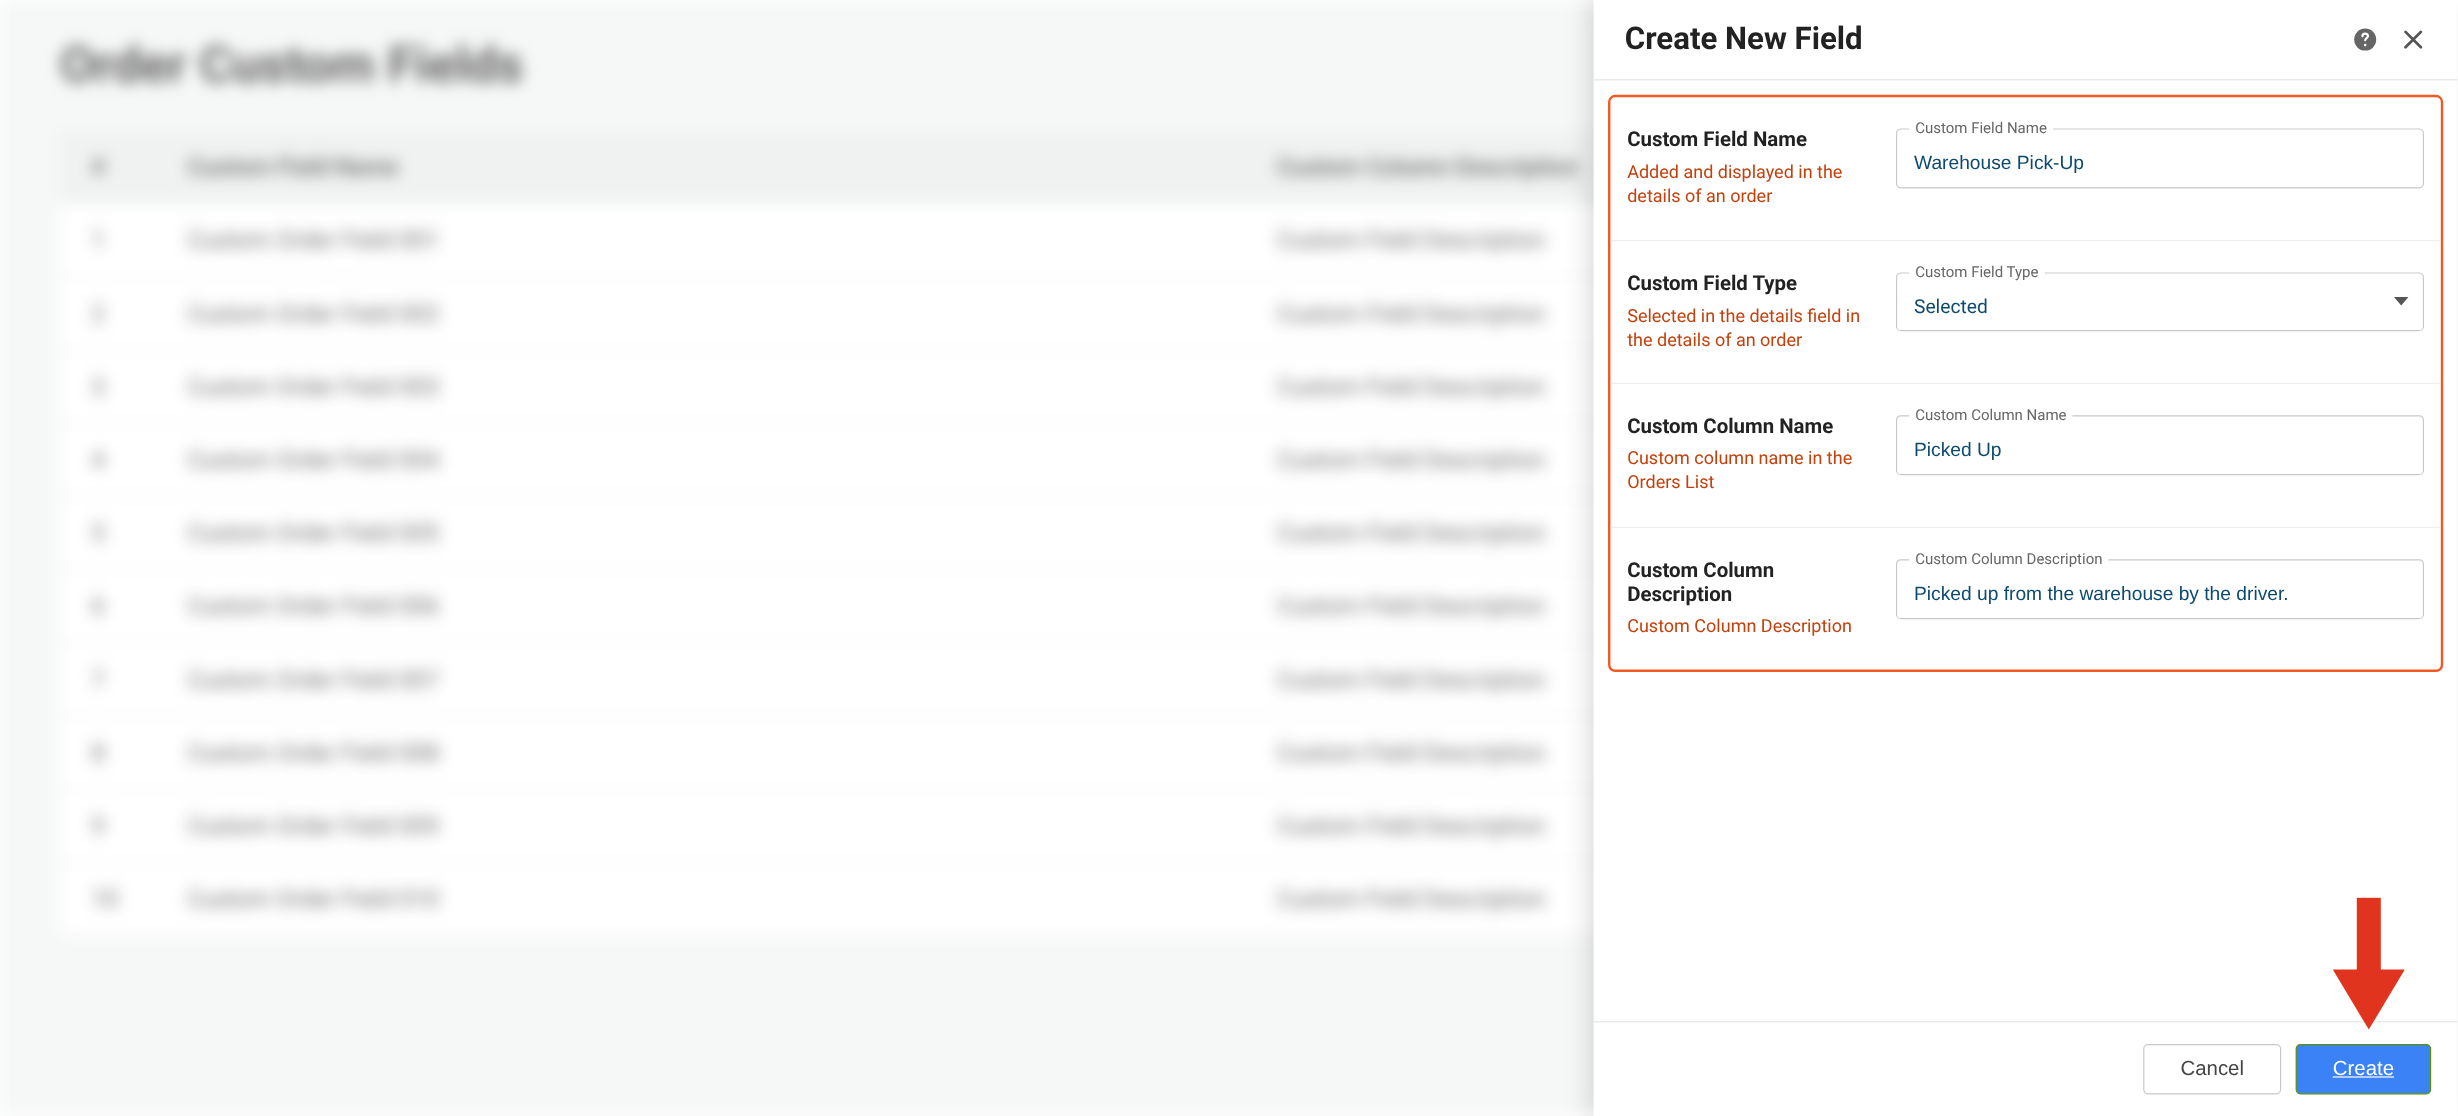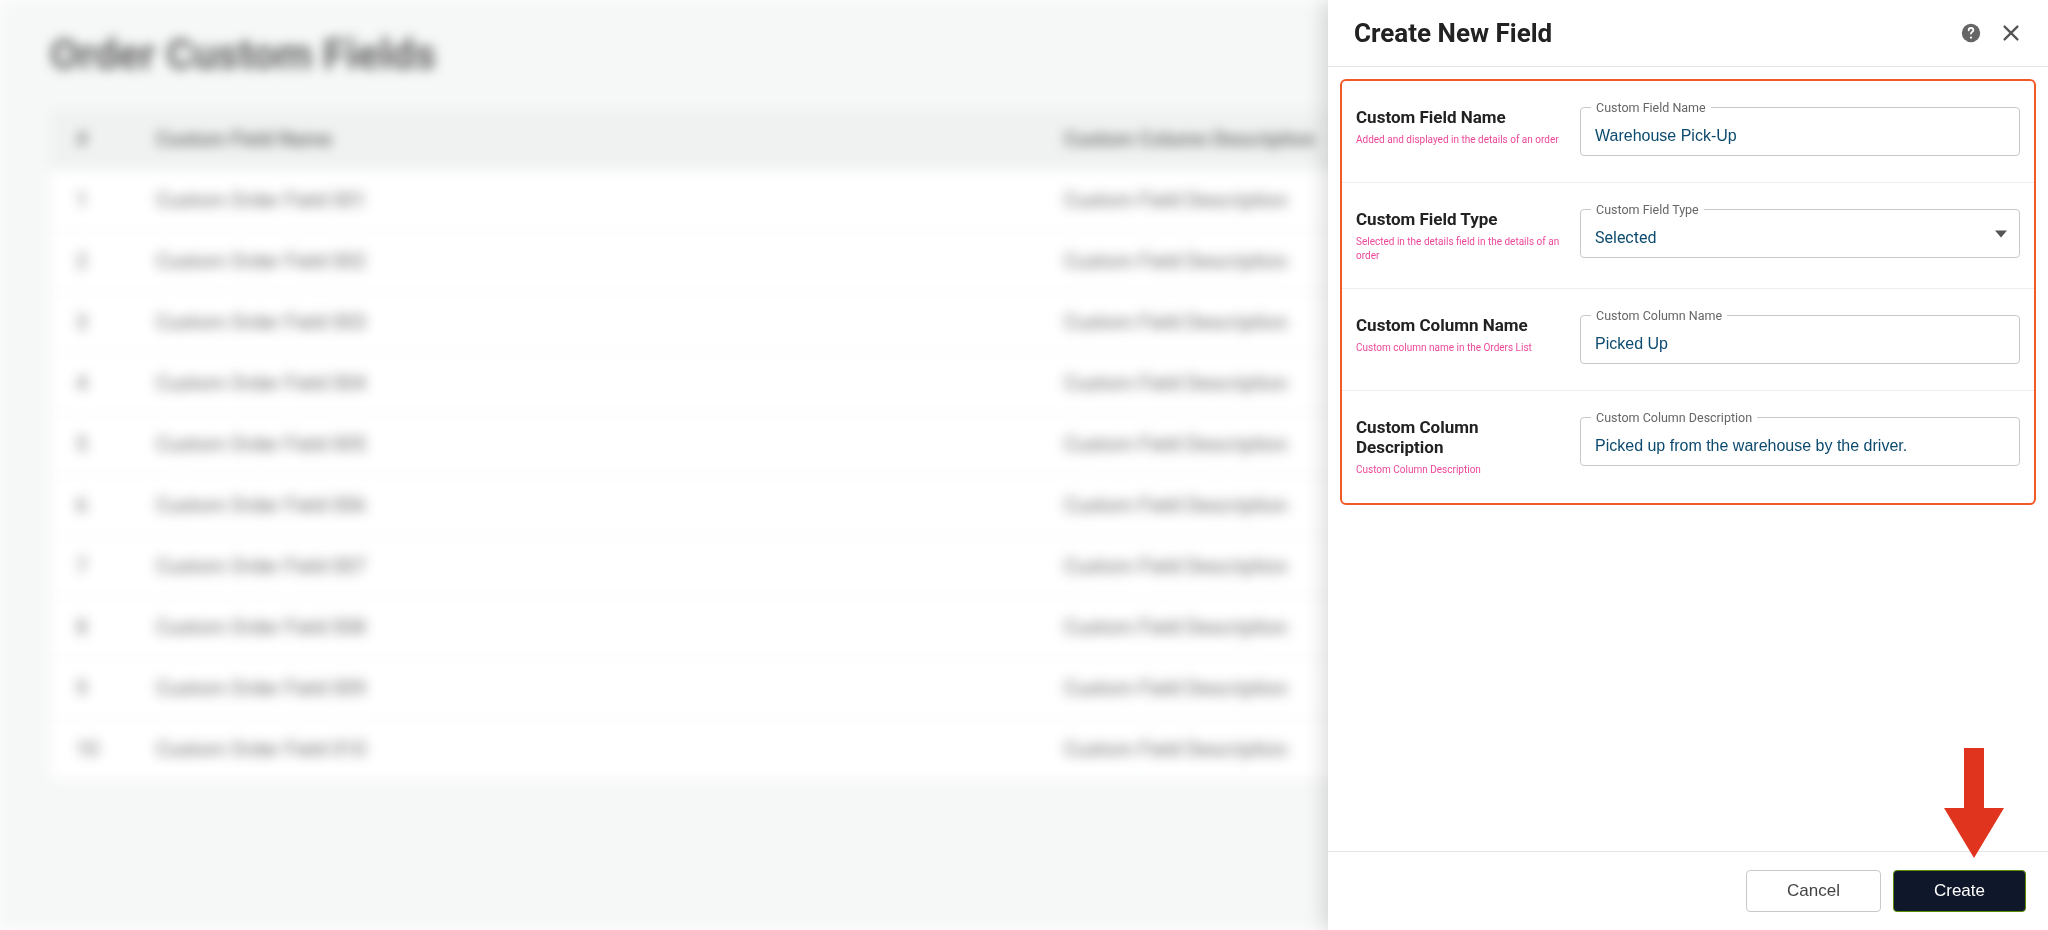--- a/index.html
+++ b/index.html
@@ -54,21 +54,21 @@
   }
 
   .form-section {
     display: flex; gap: 14px;
     padding: 26px 14px 26px 14px;
     border-bottom: 1px solid #eee;
   }
   .form-section:last-child { border-bottom: none; }
   .section-label { width: 210px; }
   .section-label .title { font-weight: 700; font-size: 17px; color: #222; margin-bottom: 6px; }
-  .section-label .desc { font-size: 10px; color: #ec4899; line-height: 1.35; }
+  .section-label .desc { font-size: 15px; color: #c2410c; line-height: 1.35; }
   .section-control { flex: 1; }
 
   .float-field {
     position: relative;
     border: 1px solid #c9c9c9;
     border-radius: 4px;
     padding: 18px 14px 10px 14px;
     background: #fff;
   }
   .float-field .float-label {
@@ -89,25 +89,25 @@
     border-top: 7px solid #555;
   }
 
   .drawer-footer {
     border-top: 1px solid #e5e5e5;
     padding: 18px 22px;
     display: flex; justify-content: flex-end; gap: 12px;
     position: relative;
   }
   .btn {
-    font-size: 17px; padding: 10px 40px; border-radius: 4px;
+    font-size: 17px; padding: 10px 30px; border-radius: 4px;
     cursor: pointer; border: 1px solid transparent;
   }
   .btn.cancel { background: #fff; color: #444; border-color: #c9c9c9; }
-  .btn.create { background: #0f172a; color: #fff; border-color: #5a8f06; font-weight: 500; }
+  .btn.create { background: #3b82f6; color: #fff; border-color: #5a8f06; font-weight: 500; text-decoration: underline; }
 
   
   .arrow {
     position: absolute;
     right: 44px;
     bottom: 72px;
     width: 60px; height: 110px;
     pointer-events: none;
   }
 </style>

